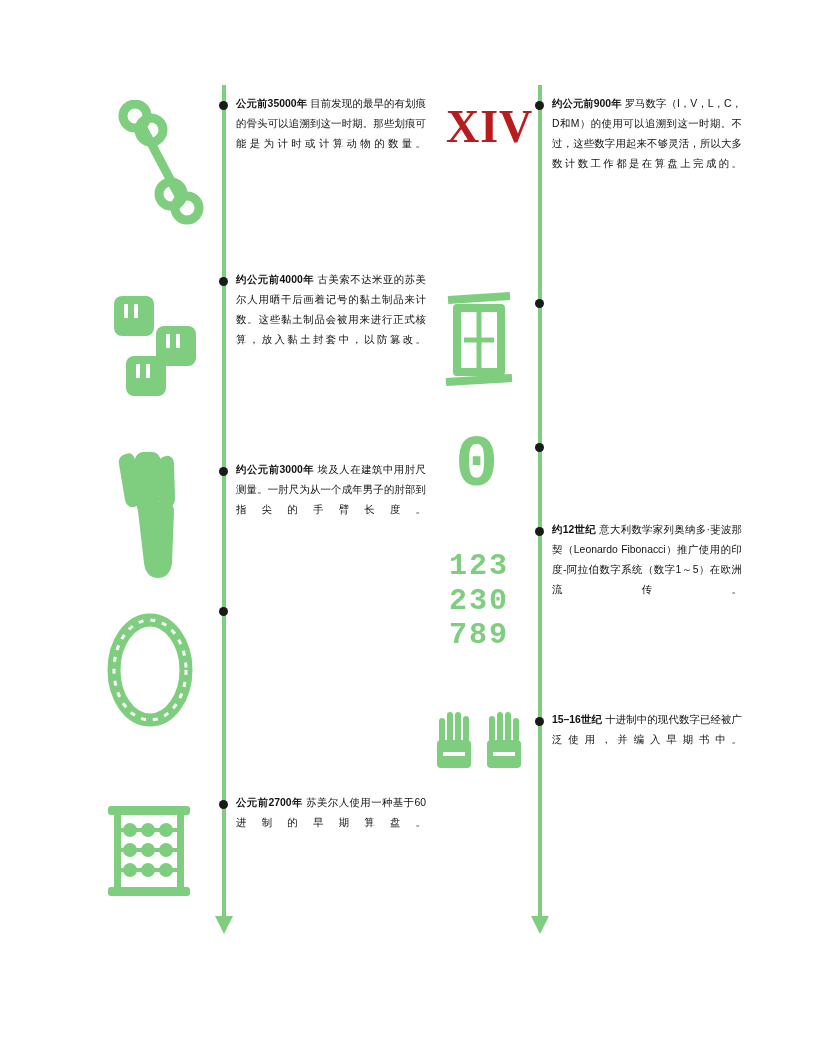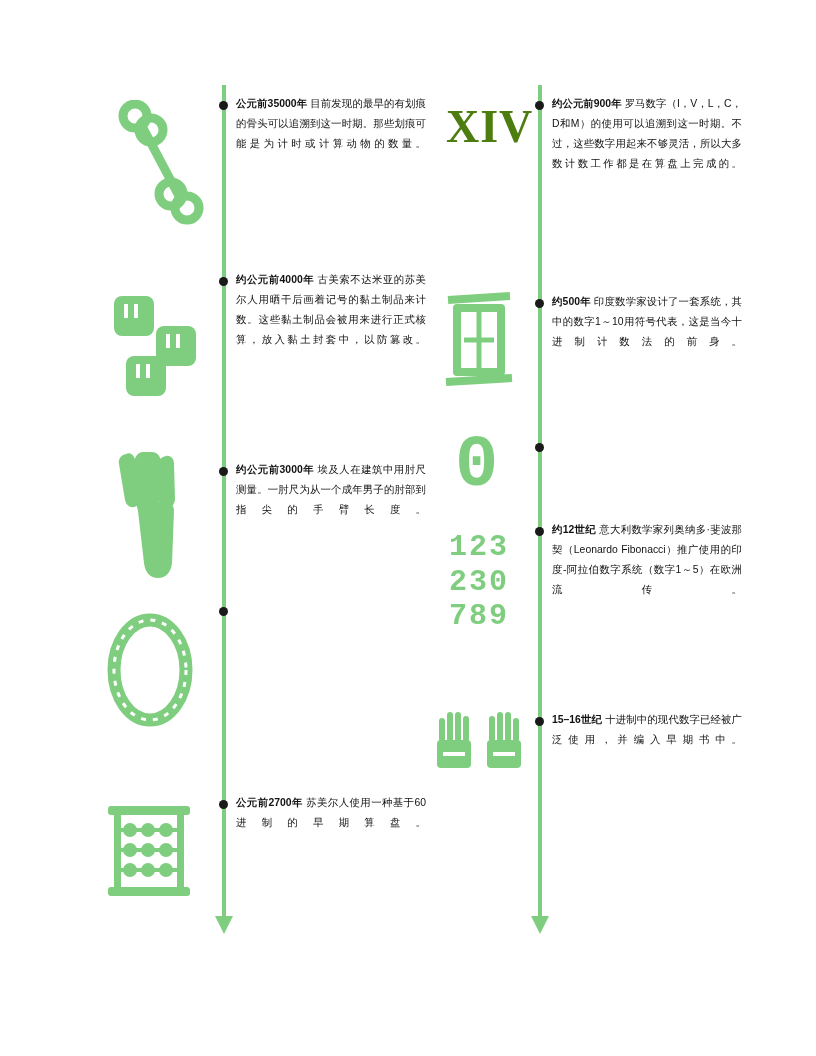--- a/index.html
+++ b/index.html
@@ -70,34 +70,35 @@
 
   
   .icon {
     position: absolute;
     color: #7fce7f;
   }
   .icon svg { display: block; }
 
   .roman {
     position: absolute;
-    color: #4d7c0f;
+    color: #b91c1c;
     font-family: "Liberation Serif", serif;
     font-weight: bold;
     letter-spacing: 1px;
   }
   .digits {
     position: absolute;
     color: #7fce7f;
     font-family: "Liberation Mono", monospace;
     font-weight: bold;
     font-size: 30px;
     line-height: 1.15;
     letter-spacing: 2px;
     text-align: center;
+    margin-top: 19px;
   }
   .zero {
     position: absolute;
     color: #7fce7f;
     font-family: "Liberation Mono", monospace;
     font-weight: bold;
     font-size: 72px;
     line-height: 1;
   }
 </style>
@@ -259,24 +260,20 @@
     <span>苏美尔人使用一种基于60进制的早期算盘。</span>
   </div>
 
   <div class="dot right" style="top:101px;"></div>
   <div class="entry right" style="top:94px;">
     <span class="label">约公元前900年</span>
     <span>罗马数字（I，V，L，C，D和M）的使用可以追溯到这一时期。不过，这些数字用起来不够灵活，所以大多数计数工作都是在算盘上完成的。</span>
   </div>
 
   <div class="dot right" style="top:299px;"></div>
-  <div class="entry right" style="top:292px;">
-    <span class="label">约500年</span>
-    <span>印度数学家设计了一套系统，其中的数字1～10用符号代表，这是当今十进制计数法的前身。</span>
-  </div>
 
   <div class="dot right" style="top:443px;"></div>
 
   <div class="dot right" style="top:527px;"></div>
   <div class="entry right" style="top:520px;">
     <span class="label">约12世纪</span>
     <span>意大利数学家列奥纳多·斐波那契（Leonardo Fibonacci）推广使用的印度-阿拉伯数字系统（数字1～5）在欧洲流传。</span>
   </div>
 
   <div class="dot right" style="top:717px;"></div>

